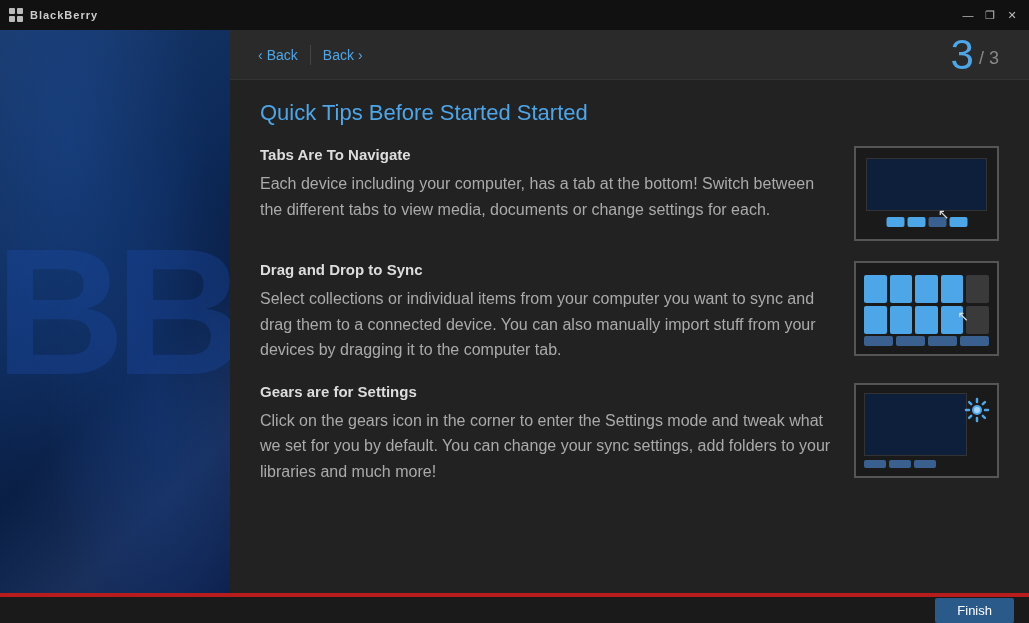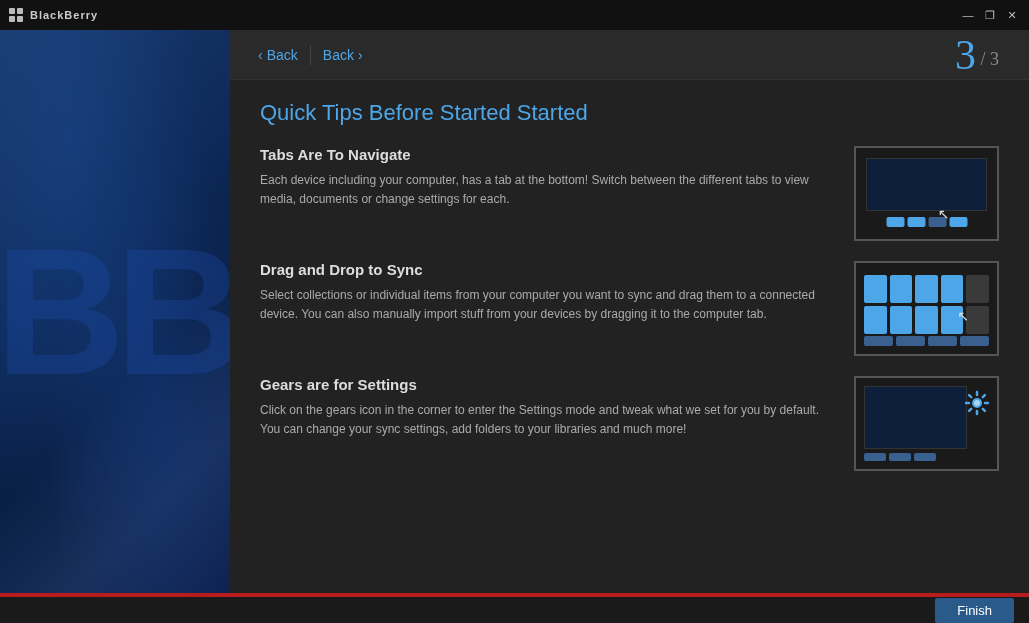--- a/index.html
+++ b/index.html
@@ -126,21 +126,20 @@
     }
     .page-indicator {
       position: absolute;
       right: 30px;
       top: 50%;
       transform: translateY(-50%);
       font-size: 42px;
       font-weight: 300;
       color: #4da6e8;
       line-height: 1;
-      font-family: Liberation Serif, serif;
     }
     .page-indicator .total {
       font-size: 18px;
       color: #888;
       vertical-align: middle;
     }
 
     
     .main-content {
       flex: 1;
@@ -166,21 +165,21 @@
       gap: 20px;
     }
     .tip-text { flex: 1; }
     .tip-heading {
       font-size: 15px;
       font-weight: 600;
       color: #ddd;
       margin-bottom: 8px;
     }
     .tip-body {
-      font-size: 12px;
+      font-size: 16px;
       color: #aaa;
       line-height: 1.6;
     }
     .tip-image {
       width: 145px;
       height: 95px;
       flex-shrink: 0;
       border: 2px solid #555;
       background: #111;
       position: relative;

